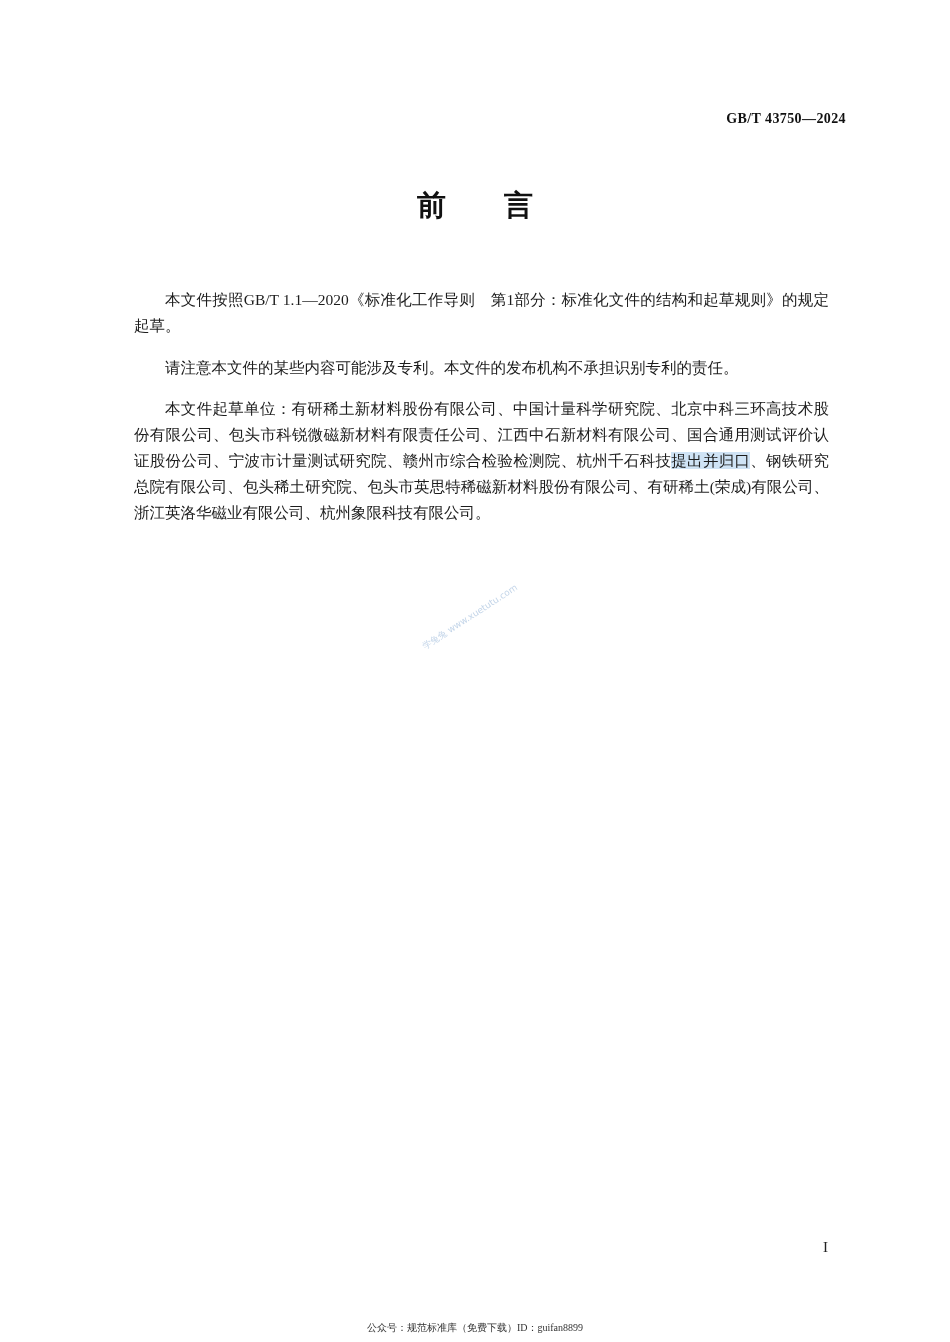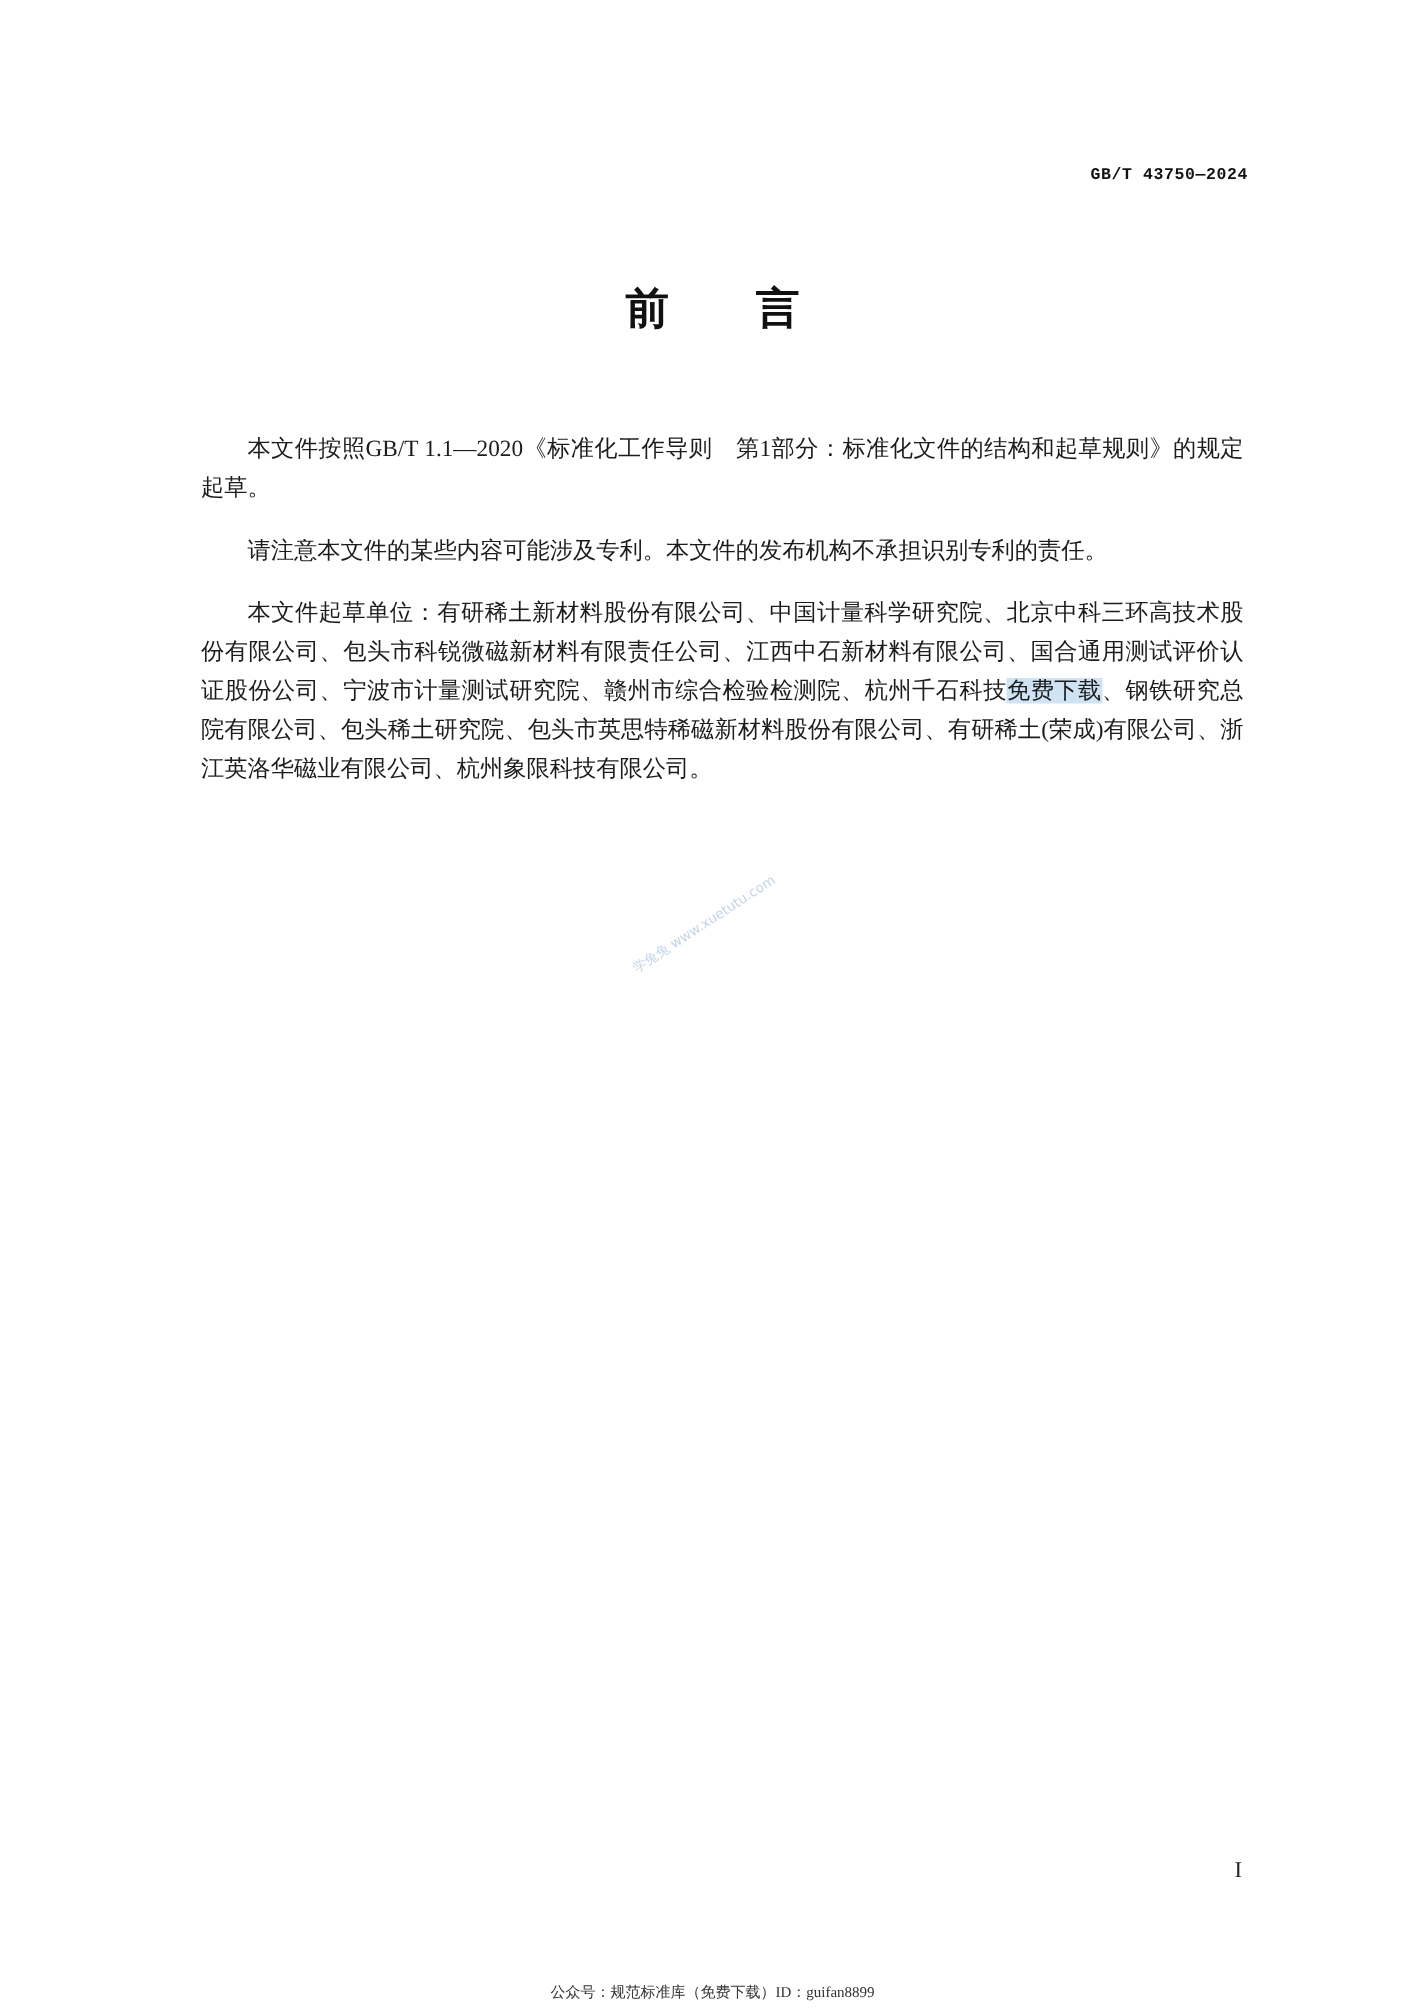--- a/index.html
+++ b/index.html
@@ -10,23 +10,23 @@
     margin: 0 auto;
     background: #ffffff;
     font-family: "Liberation Serif", "DejaVu Serif", serif;
     color: #1a1a1a;
     overflow: hidden;
     box-sizing: border-box;
   }
   .doc-code {
     position: absolute;
     top: 111px;
-    right: 118px;
-    font-family: Liberation Mono, monospace;
-    font-size: 11px;
+    right: 104px;
+    font-family: Liberation Serif, serif;
+    font-size: 14px;
     font-weight: 600;
     letter-spacing: 0.4px;
     color: #111;
   }
   .page-title {
     position: absolute;
     top: 186px;
     left: 0;
     right: 0;
     text-align: center;
@@ -82,21 +82,21 @@
 
 <div class="page">
 
   <div class="doc-code">GB/T 43750—2024</div>
 
   <div class="page-title">前　　言</div>
 
   <div class="content">
     <p>本文件按照GB/T 1.1—2020《标准化工作导则　第1部分：标准化文件的结构和起草规则》的规定起草。</p>
     <p>请注意本文件的某些内容可能涉及专利。本文件的发布机构不承担识别专利的责任。</p>
-    <p><span>本文件起草单位：有研稀土新材料股份有限公司、中国计量科学研究院、北京中科三环高技术股份有限公司、包头市科锐微磁新材料有限责任公司、江西中石新材料有限公司、国合通用测试评价认证股份公司、宁波市计量测试研究院、赣州市综合检验检测院、杭州千石科技</span><span class="hl">免费下载</span><span>、钢铁研究总院有限公司、包头稀土研究院、包头市英思特稀磁新材料股份有限公司、有研稀土(荣成)有限公司、浙江英洛华磁业有限公司、杭州象限科技有限公司。</span></p>
+    <p><span>本文件起草单位：有研稀土新材料股份有限公司、中国计量科学研究院、北京中科三环高技术股份有限公司、包头市科锐微磁新材料有限责任公司、江西中石新材料有限公司、国合通用测试评价认证股份公司、宁波市计量测试研究院、赣州市综合检验检测院、杭州千石科技</span><span class="hl">提出并归口</span><span>、钢铁研究总院有限公司、包头稀土研究院、包头市英思特稀磁新材料股份有限公司、有研稀土(荣成)有限公司、浙江英洛华磁业有限公司、杭州象限科技有限公司。</span></p>
   </div>
 
   <div class="watermark">学兔兔 www.xuetutu.com</div>
 
   <div class="page-num">I</div>
 
   <div class="footer-note">公众号：规范标准库（免费下载）ID：guifan8899</div>
 
 </div>
 

